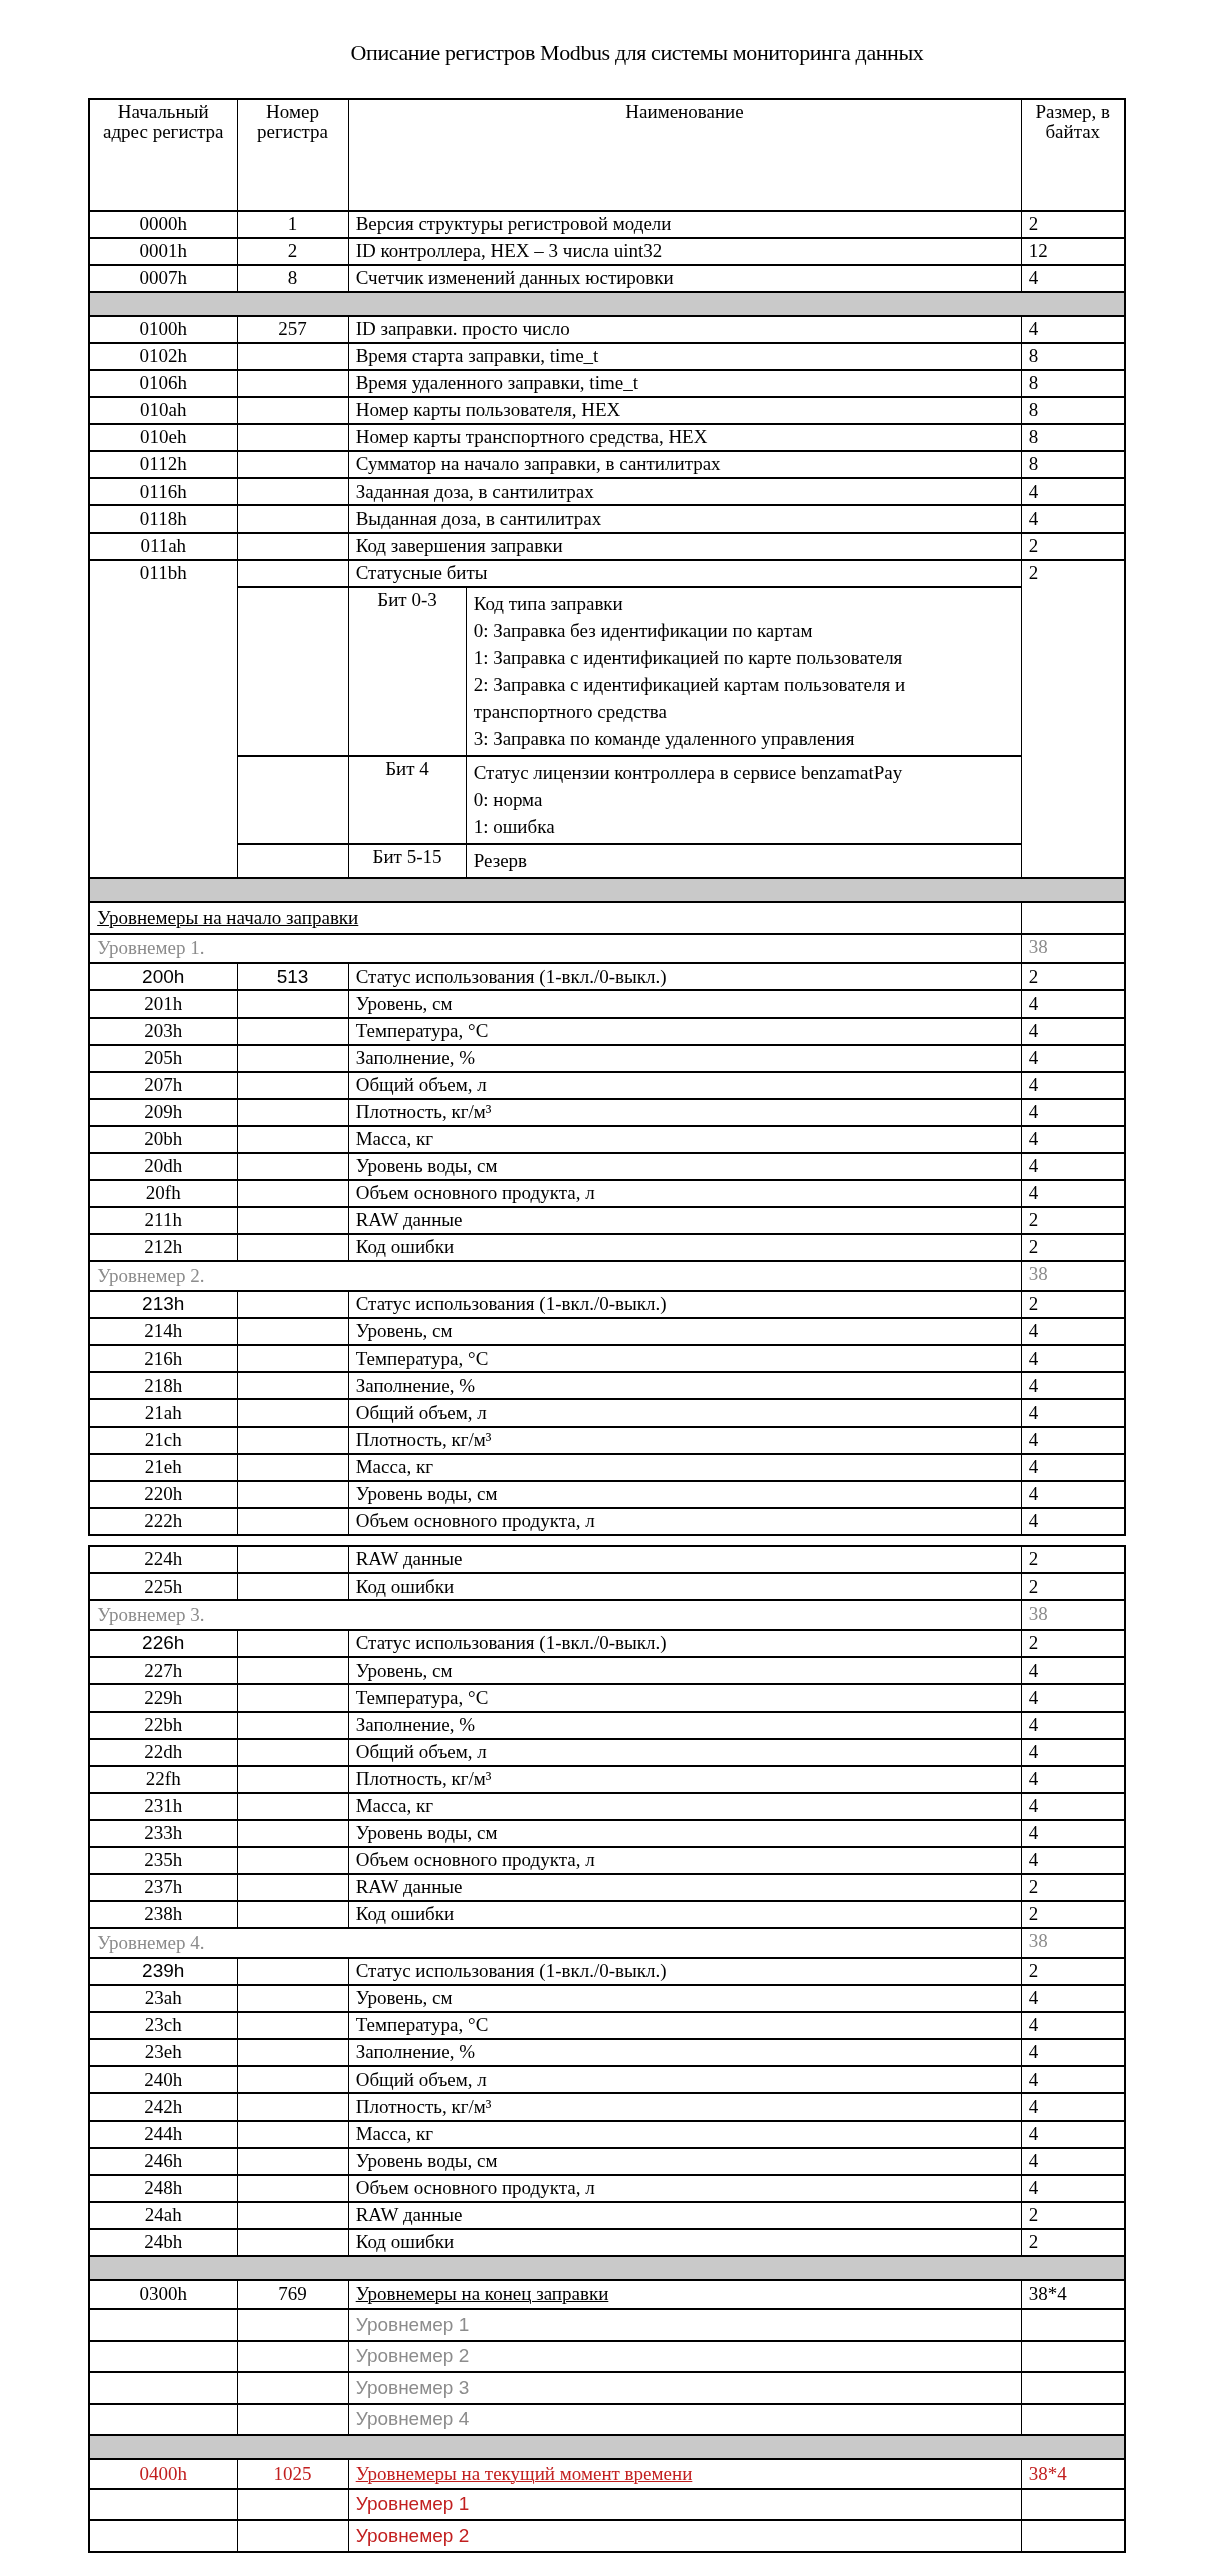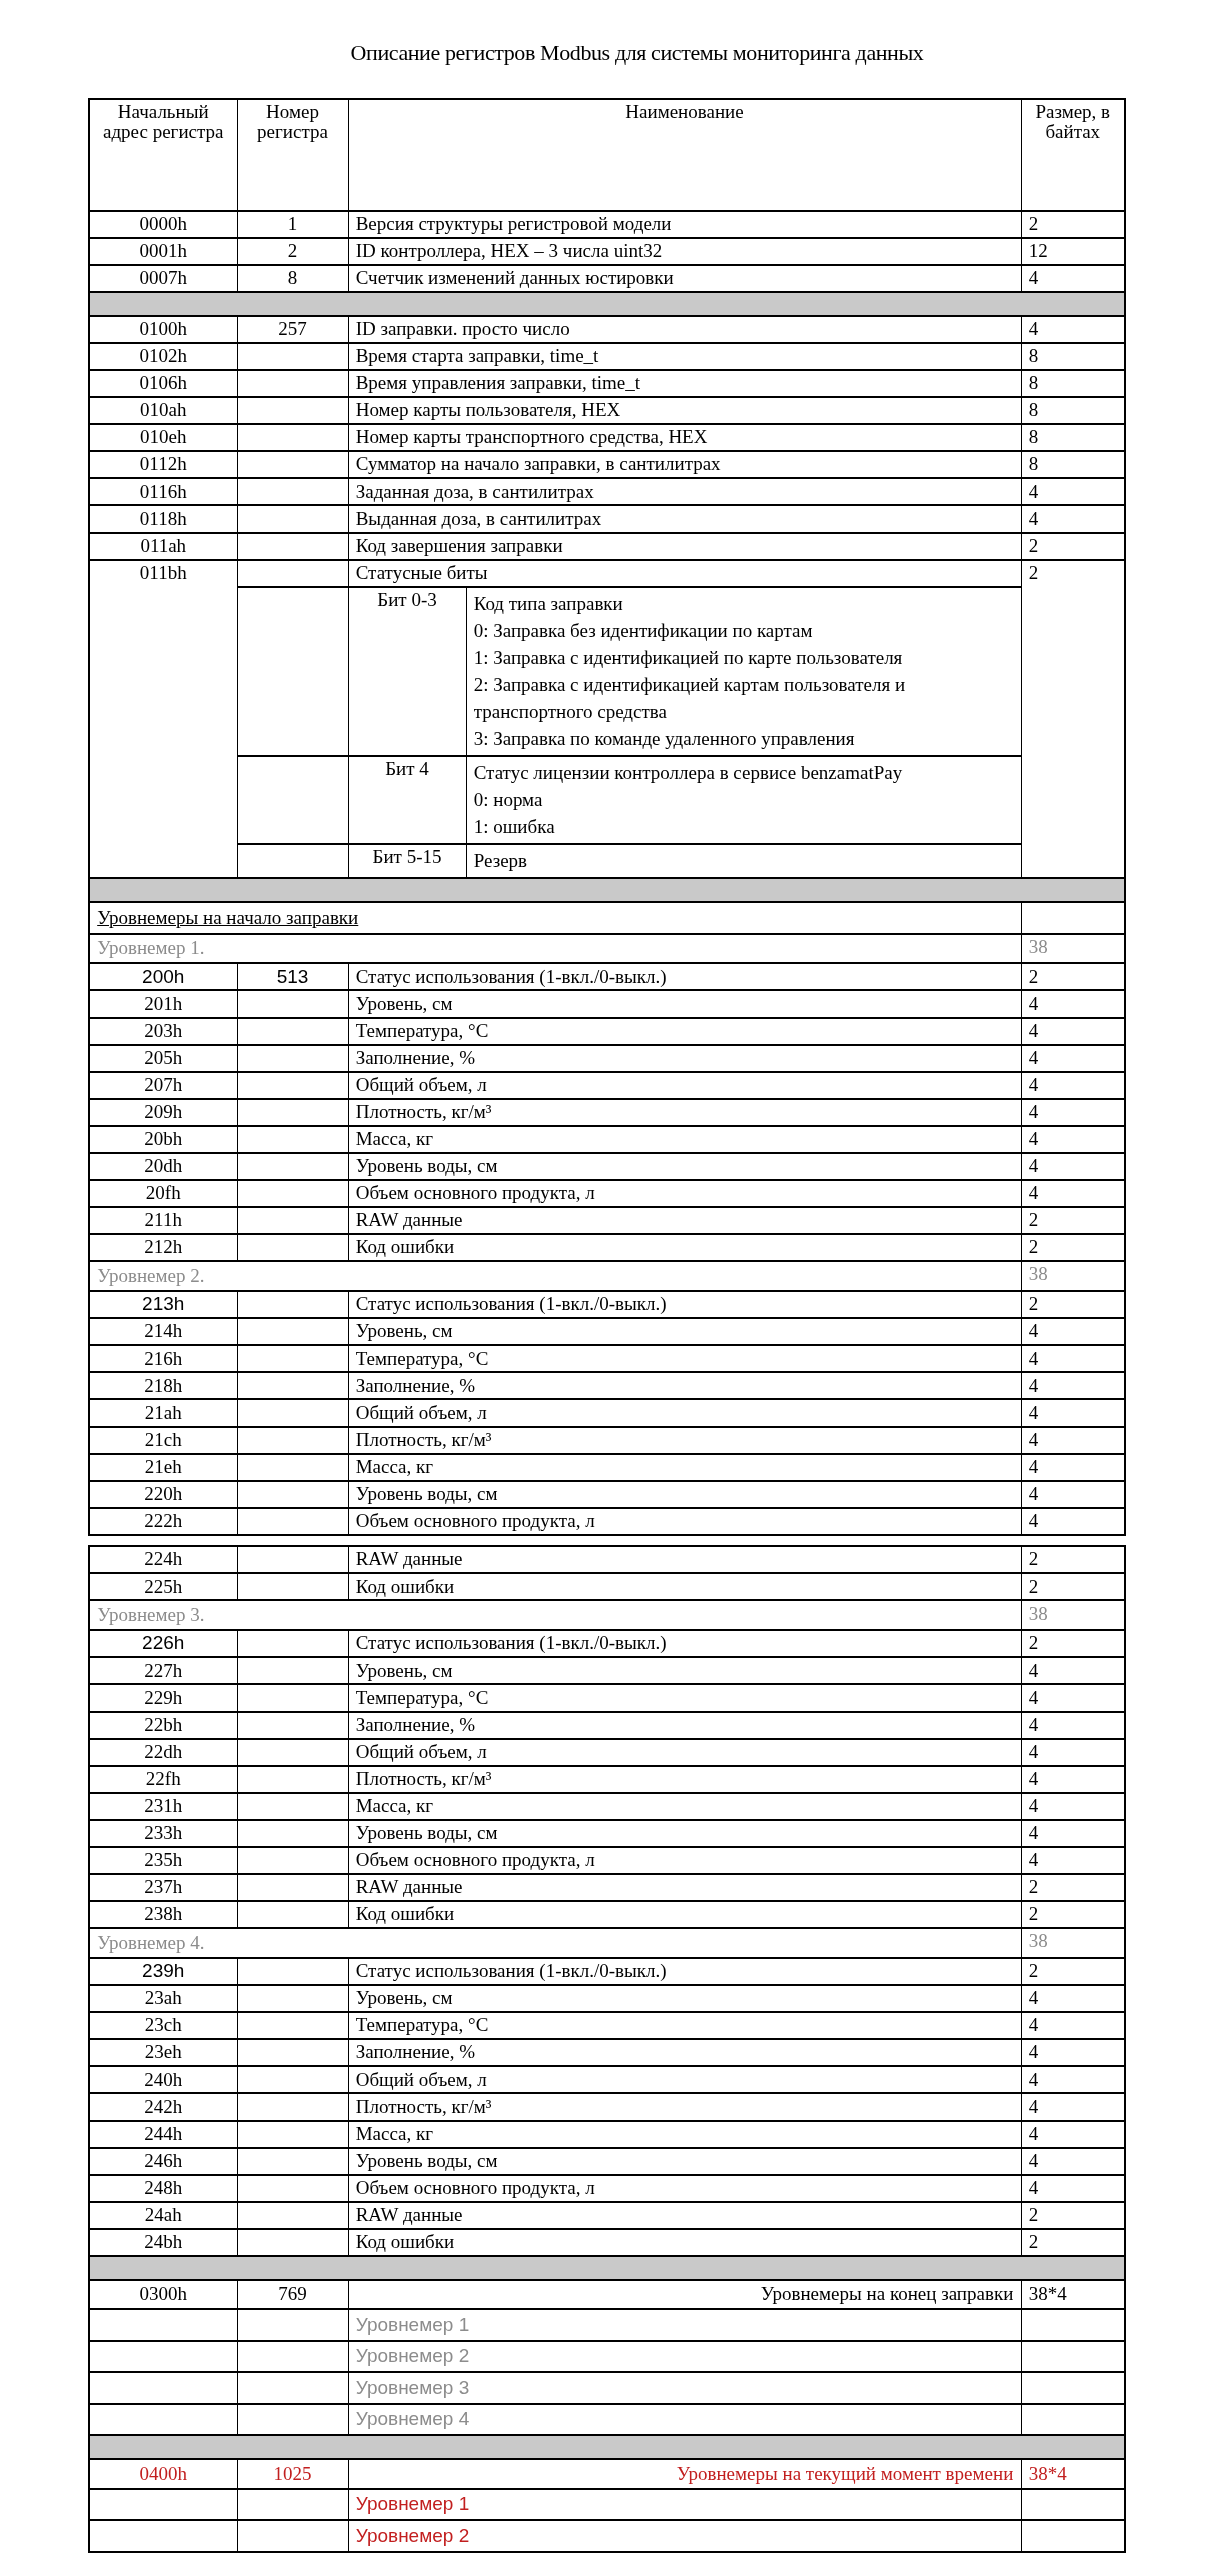--- a/index.html
+++ b/index.html
@@ -67,21 +67,21 @@
     text-decoration-thickness:1.4px;
     padding-top:5px;padding-bottom:5px;
   }
   td.level-name{
     color:var(--gray-text);
     padding-top:3.6px;padding-bottom:4.3px;
   }
   td.level-size{color:var(--gray-text);}
   td.pre{white-space:pre-line;line-height:27px;}
   td.bitlabel{text-align:center;}
-  td.u{text-decoration-thickness:1.4px;text-align:right;}
+  td.u{text-decoration:underline;text-decoration-thickness:1.4px;}
   td.gray{color:var(--gray-text);}
   td.red{color:var(--red);}
   td.item{
     font-family:"Liberation Sans","DejaVu Sans",sans-serif;
     line-height:21.6px;
     padding-top:3.6px;padding-bottom:4.3px;
   }
   td.ghead{padding-top:3.6px;padding-bottom:4.3px;}
 </style>
 </head>
@@ -135,21 +135,21 @@
       </tr>
       <tr>
         <td class="c">0102h</td>
         <td class="c"></td>
         <td colspan="2">Время старта заправки, time_t</td>
         <td>8</td>
       </tr>
       <tr>
         <td class="c">0106h</td>
         <td class="c"></td>
-        <td colspan="2">Время управления заправки, time_t</td>
+        <td colspan="2">Время удаленного заправки, time_t</td>
         <td>8</td>
       </tr>
       <tr>
         <td class="c">010ah</td>
         <td class="c"></td>
         <td colspan="2">Номер карты пользователя, HEX</td>
         <td>8</td>
       </tr>
       <tr>
         <td class="c">010eh</td>

